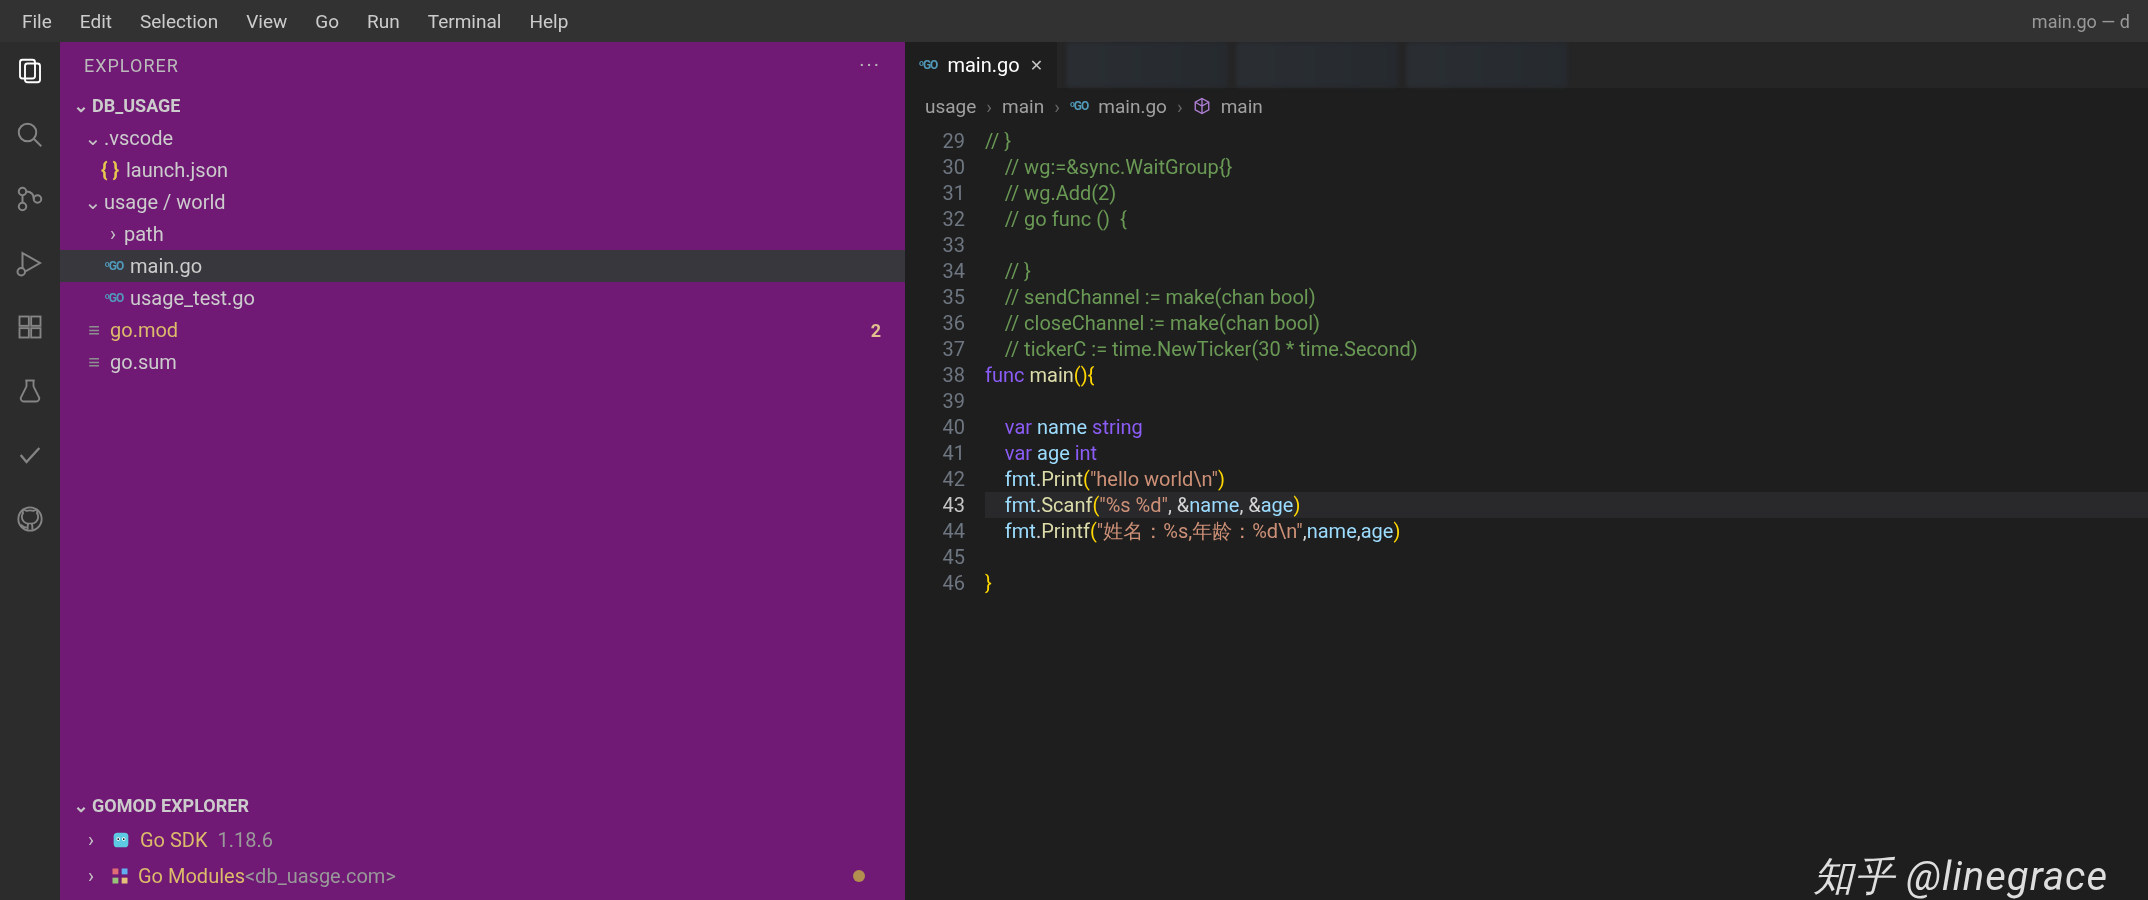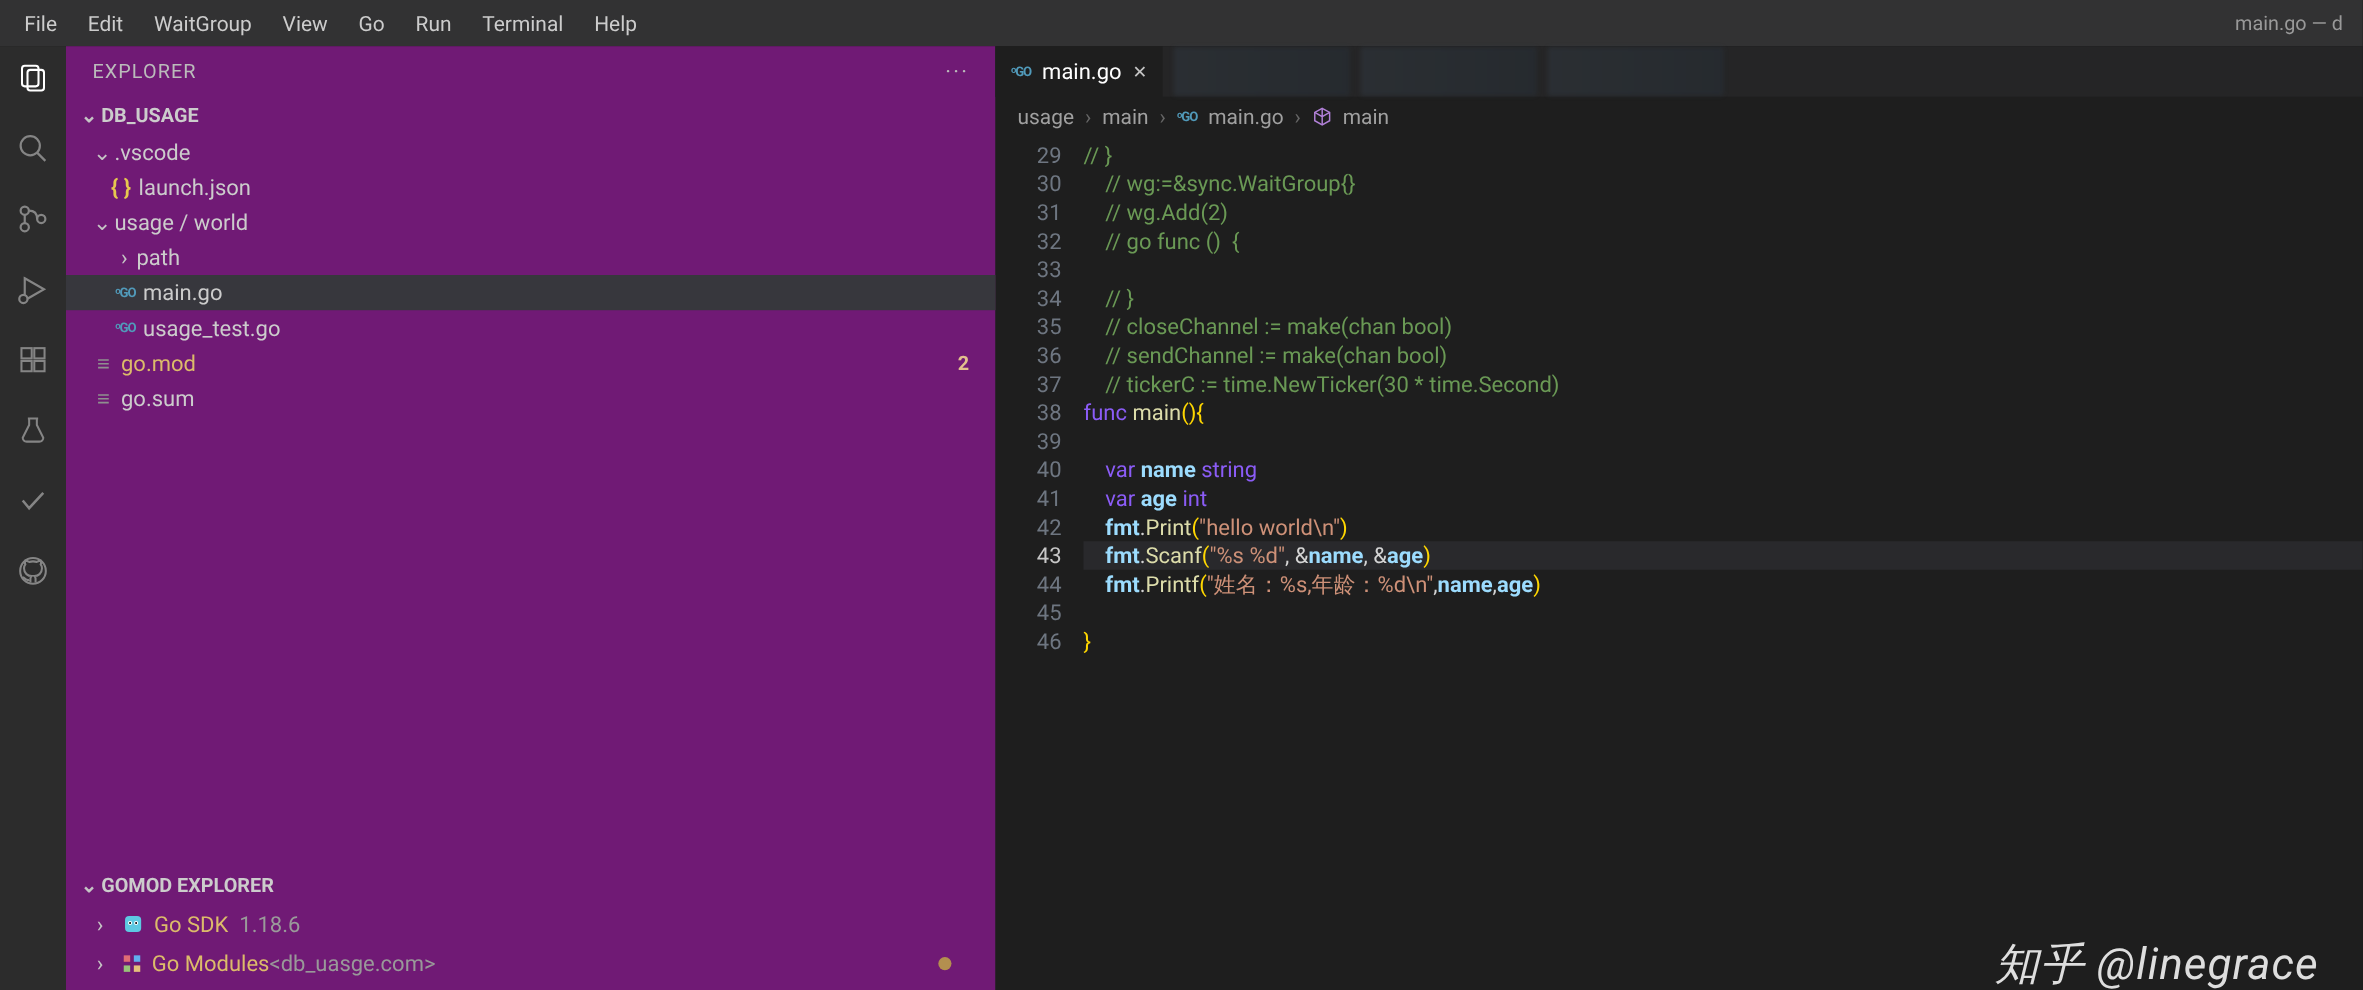--- a/index.html
+++ b/index.html
@@ -42,37 +42,37 @@
 .breadcrumbs .sep{color:#666;}
 .code{flex:1;display:flex;font-family:"SF Mono",Menlo,Consolas,monospace;font-size:20px;line-height:26px;justify-content:center;}
 .gutter{width:80px;text-align:right;color:#6e7681;padding-right:20px;padding-top:4px;}
 .gutter div{height:26px;}
 .gutter .current{color:#c6c6c6;}
 .codelines{padding-top:4px;flex:1;color:#d4d4d4;}
 .codelines .line{height:26px;white-space:pre;}
 .c-comment{color:#6a9955;}
 .c-key{color:#8b5cf6;}
 .c-func{color:#dcdcaa;}
-.c-var{color:#9cdcfe;font-weight:bold;}
+.c-var{color:#9cdcfe;}
 .c-str{color:#ce9178;}
 .c-punct{color:#d4d4d4;}
 .c-brace{color:#ffd700;}
 .c-op{color:#d4d4d4;}
 .dirty-line{background:rgba(58,58,64,0.4);}
 .watermark{position:absolute;right:40px;bottom:10px;color:#dedede;font-size:40px;font-style:italic;letter-spacing:1px;pointer-events:none;}
 svg{display:block;}
 </style>
 </head>
 <body>
 
 <div class="menubar">
   <div class="menus" id="menu-items">
       <div class="menu-item">File</div>
       <div class="menu-item">Edit</div>
-      <div class="menu-item">WaitGroup</div>
+      <div class="menu-item">Selection</div>
       <div class="menu-item">View</div>
       <div class="menu-item">Go</div>
       <div class="menu-item">Run</div>
       <div class="menu-item">Terminal</div>
       <div class="menu-item">Help</div>
     </div>
   <div class="title">main.go — d</div>
 </div>
 
 <div class="main">
@@ -280,22 +280,22 @@
           <div>45</div>
           <div>46</div>
         </div>
       <div class="codelines" id="codelines">
           <div class="line"><span class="c-comment">// }</span></div>
           <div class="line"><span class="c-comment">    // wg:=&amp;sync.WaitGroup{}</span></div>
           <div class="line"><span class="c-comment">    // wg.Add(2)</span></div>
           <div class="line"><span class="c-comment">    // go func ()  {</span></div>
           <div class="line"></div>
           <div class="line"><span class="c-comment">    // }</span></div>
+          <div class="line"><span class="c-comment">    // sendChannel := make(chan bool)</span></div>
           <div class="line"><span class="c-comment">    // closeChannel := make(chan bool)</span></div>
-          <div class="line"><span class="c-comment">    // sendChannel := make(chan bool)</span></div>
           <div class="line"><span class="c-comment">    // tickerC := time.NewTicker(30 * time.Second)</span></div>
           <div class="line"><span class="c-key">func</span> <span class="c-func">main</span><span class="c-brace">()</span><span class="c-brace">{</span></div>
           <div class="line"></div>
           <div class="line">    <span class="c-key">var</span> <span class="c-var">name</span> <span class="c-key">string</span></div>
           <div class="line">    <span class="c-key">var</span> <span class="c-var">age</span> <span class="c-key">int</span></div>
           <div class="line">    <span class="c-var">fmt</span><span class="c-punct">.</span><span class="c-func">Print</span><span class="c-brace">(</span><span class="c-str">"hello world\n"</span><span class="c-brace">)</span></div>
           <div class="line dirty-line">    <span class="c-var">fmt</span><span class="c-punct">.</span><span class="c-func">Scanf</span><span class="c-brace">(</span><span class="c-str">"%s %d"</span>, <span class="c-op">&amp;</span><span class="c-var"><span class="c-var">name</span></span>, <span class="c-op">&amp;</span><span class="c-var"><span class="c-var">age</span></span><span class="c-brace">)</span></div>
           <div class="line">    <span class="c-var">fmt</span><span class="c-punct">.</span><span class="c-func">Printf</span><span class="c-brace">(</span><span class="c-str">"姓名：%s,年龄：%d\n"</span>,<span class="c-var">name</span>,<span class="c-var">age</span><span class="c-brace">)</span></div>
           <div class="line"></div>
           <div class="line"><span class="c-brace">}</span></div>

